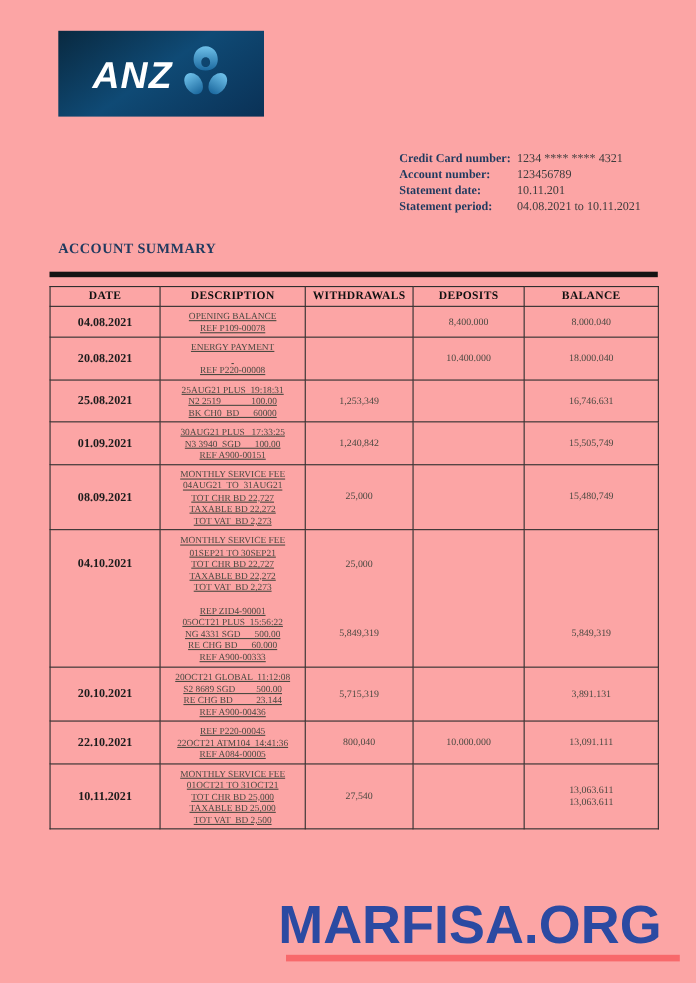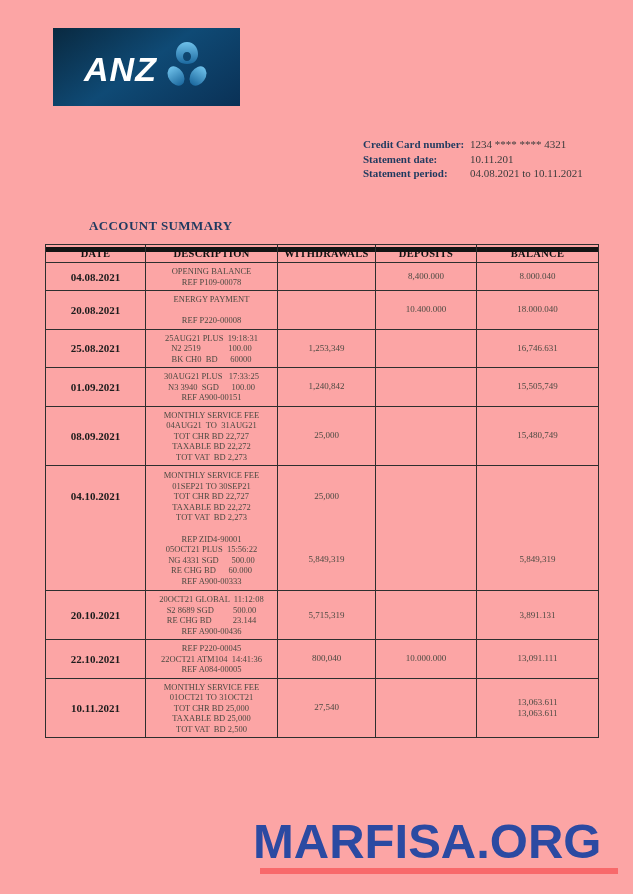--- a/index.html
+++ b/index.html
@@ -26,41 +26,41 @@
   .customer-address { font-size:11px; color:#3f4a59; margin-top:2px; }
 
   .account-info { position:absolute; left:363px; top:137px; }
   .info-row { display:flex; font-size:11px; line-height:14.5px; }
   .info-label { width:107px; color:#1f3a5f; font-weight:bold; }
   .info-value { color:#3c3c3c; }
 
   
   .section-title {
     position:absolute; left:53px; top:218px;
-    font-size:13px; font-weight:bold; color:#1f3a5f; letter-spacing:0.4px;margin-left:36px;
+    font-size:13px; font-weight:bold; color:#1f3a5f; letter-spacing:0.4px;
   }
   .thick-bar { position:absolute; left:45px; top:247px; width:553px; height:5px; background:#141414; }
 
   
   .summary-table {
-    position:absolute; left:45px; top:244px; width:553px;
+    position:absolute; left:45px; top:260px; width:553px;
     border-collapse:collapse; table-layout:fixed;
   }
   .summary-table th, .summary-table td { border:1px solid #2e2e2e; }
   .summary-table th {
     font-size:10.5px; font-weight:bold; color:#111; padding:3px 1px;
     letter-spacing:0.3px; text-align:center;
   }
   .col-date{width:100px;} .col-desc{width:132px;} .col-wd{width:98px;}
   .col-dep{width:101px;} .col-bal{width:122px;}
   .summary-table td { vertical-align:middle; text-align:center; padding:3px 2px; }
   .blocks { display:flex; flex-direction:column; justify-content:center; gap:9px; }
   .block { display:flex; flex-direction:column; justify-content:center; align-items:center; }
   .date-text { font-size:11px; font-weight:bold; color:#1c1c1c; }
-  .desc-line { font-size:8.5px; line-height:10.5px; color:#4c4a42; white-space:pre; min-height:10.5px; }
+  .desc-line { font-size:8.5px; line-height:10.5px; color:#4c4a42; white-space:pre; min-height:10.5px;text-decoration:underline; }
   .amount { font-size:9px; color:#4c4a42; line-height:11px; }
 
   
   .footer { position:absolute; left:0; top:795px; width:633px; text-align:center; }
   .footer-title { font-size:13.5px; font-weight:bold; color:#17375f; letter-spacing:0.3px; }
   .footer-line { font-size:8.5px; color:#17375f; line-height:11px; }
 
   
   .watermark {
     position:absolute; left:253px; top:816px; width:380px; z-index:5;
@@ -92,20 +92,24 @@
     </span>
   </div>
 
 
   <div class="account-info">
       <div class="info-row">
         <span class="info-label">Credit Card number:</span>
         <span class="info-value">1234 **** **** 4321</span>
       </div>
       <div class="info-row">
+        <span class="info-label">Account number:</span>
+        <span class="info-value">123456789</span>
+      </div>
+      <div class="info-row">
         <span class="info-label">Statement date:</span>
         <span class="info-value">10.11.201</span>
       </div>
       <div class="info-row">
         <span class="info-label">Statement period:</span>
         <span class="info-value">04.08.2021 to 10.11.2021</span>
       </div>
     </div>
 
   <div class="section-title">ACCOUNT SUMMARY</div>

